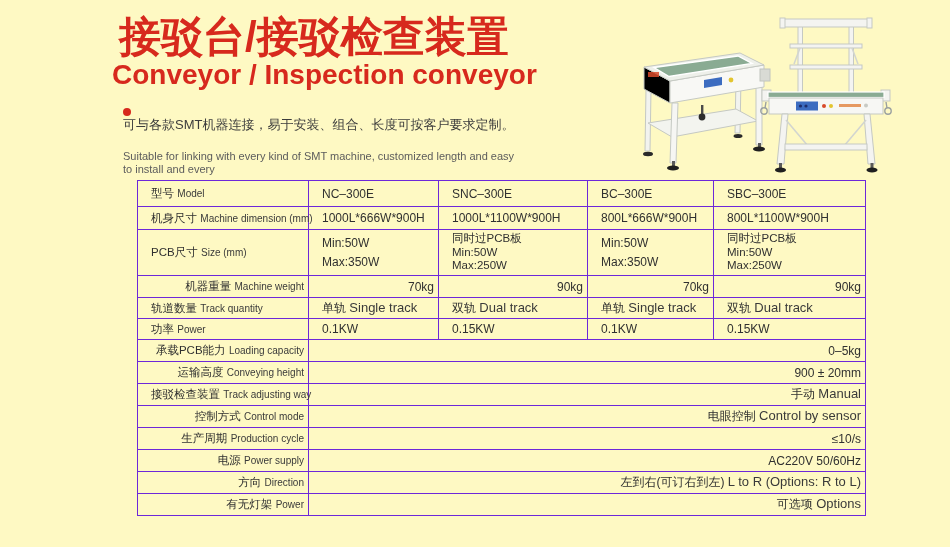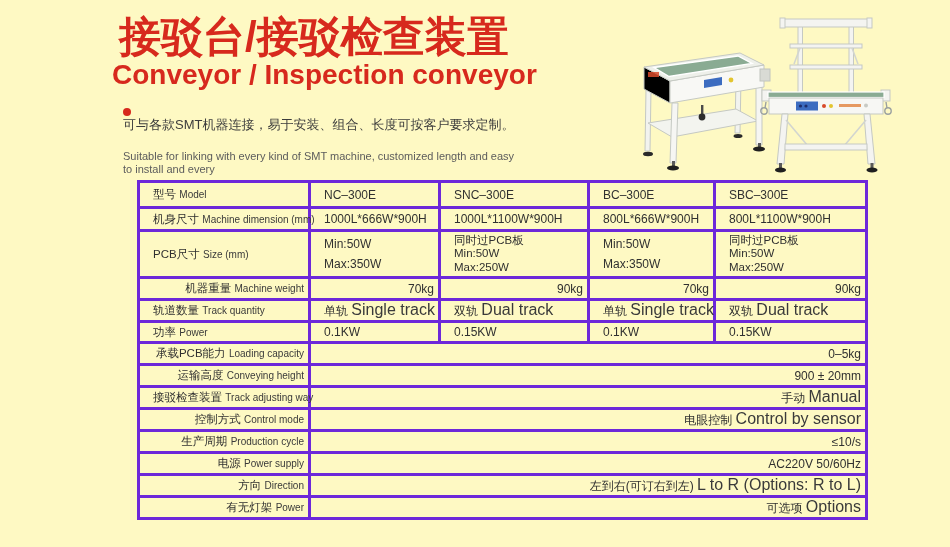--- a/index.html
+++ b/index.html
@@ -27,32 +27,32 @@
   
   .img-conveyor   { position:absolute; left:642px; top:25px; }
   .img-inspection { position:absolute; left:760px; top:14px; }
   
   table.spec {
     position:absolute; left:137px; top:180px;
     border-collapse:collapse; table-layout:fixed; width:728px;
     font-size:12px; color:#303030;
   }
   table.spec td {
-    border:3px solid #6d28d9; vertical-align:middle;
+    border:1px solid #6d28d9; vertical-align:middle;
     padding:0 4px 0 13px; white-space:nowrap;margin-top:36px;
   }
   tr.h26 td { height:26px; }
   tr.h23 td { height:23px; }
   tr.h46 td { height:46px; }
   tr.h22 td { height:22px;text-align:right; }
   tr.h21 td { height:21px; }
   td.label .zh { font-size:11.5px; }
   td.label .en { font-size:10px; color:#3a3a3a; }
   .zh  { font-size:12px; }
-  .en  { font-size:16px; color:#3a3a3a; }
+  .en  { font-size:13px; color:#3a3a3a; }
   .val { font-size:12px; }
   td.merged { padding-left:142px; }
   .spread { display:flex; flex-direction:column; justify-content:space-evenly; height:44px; }
   .tight div { line-height:13.5px; font-size:11.5px; }
 </style>
 </head>
 <body>
 
 <div class="page">
 

